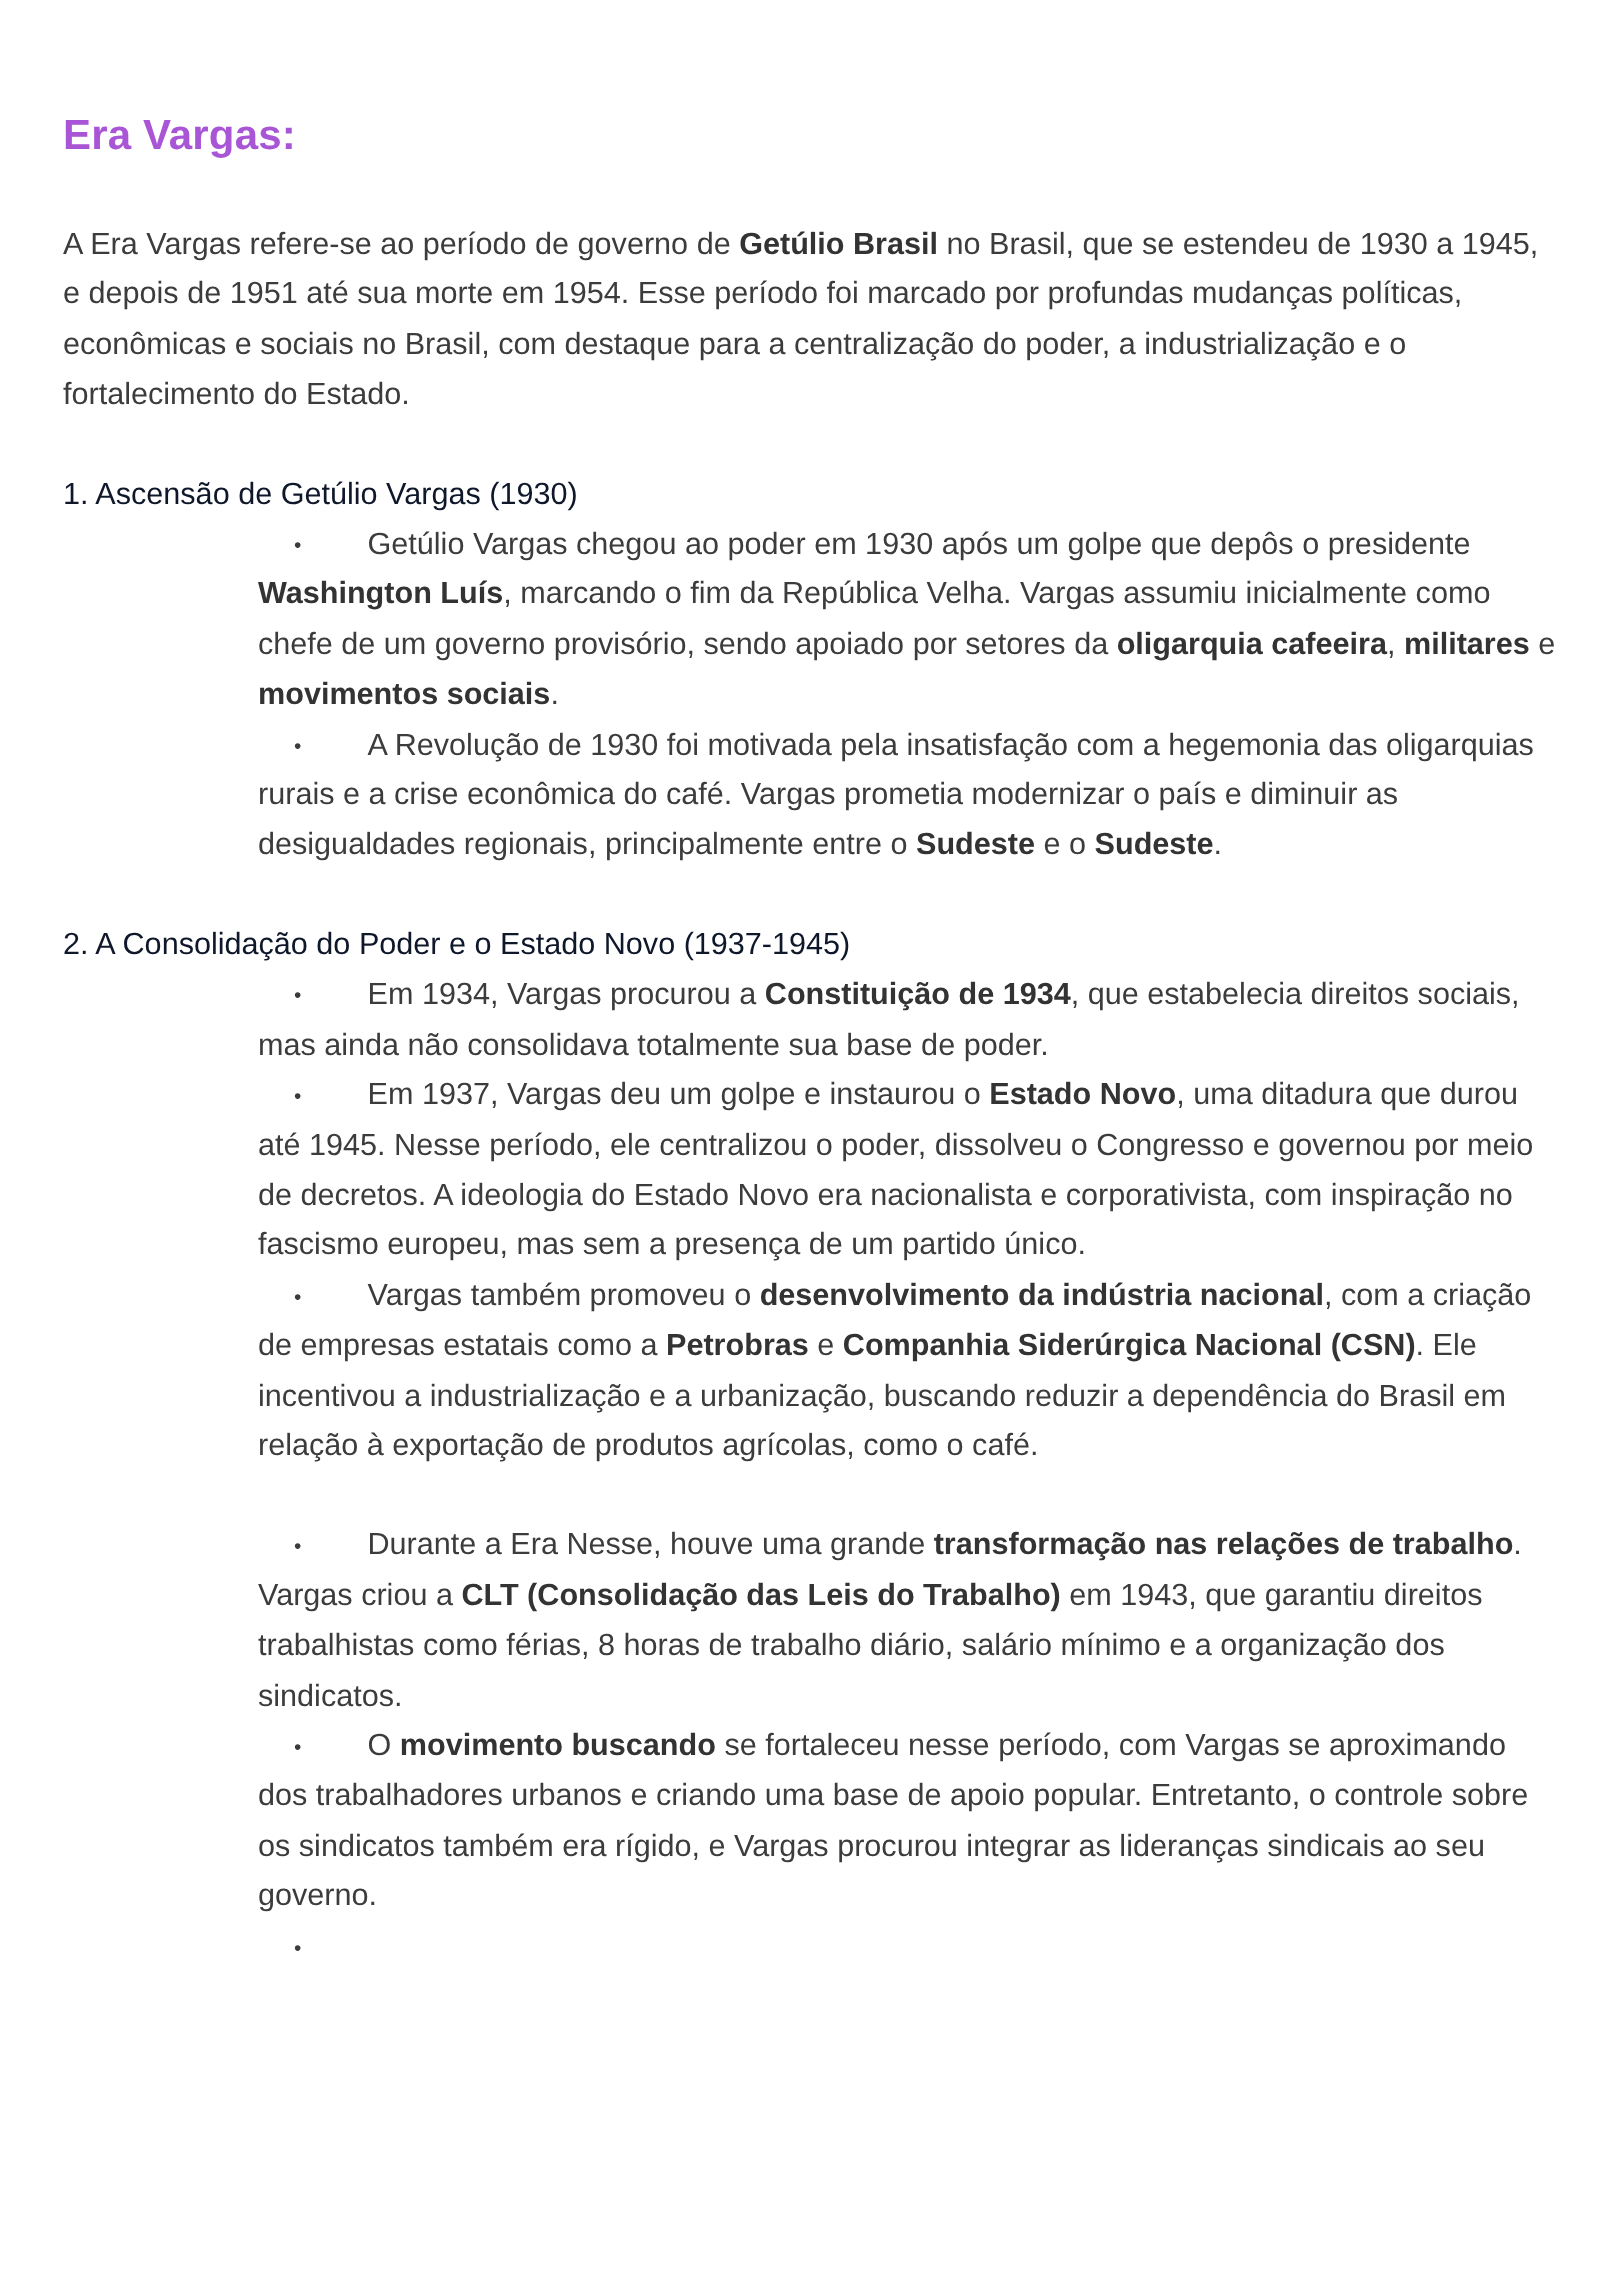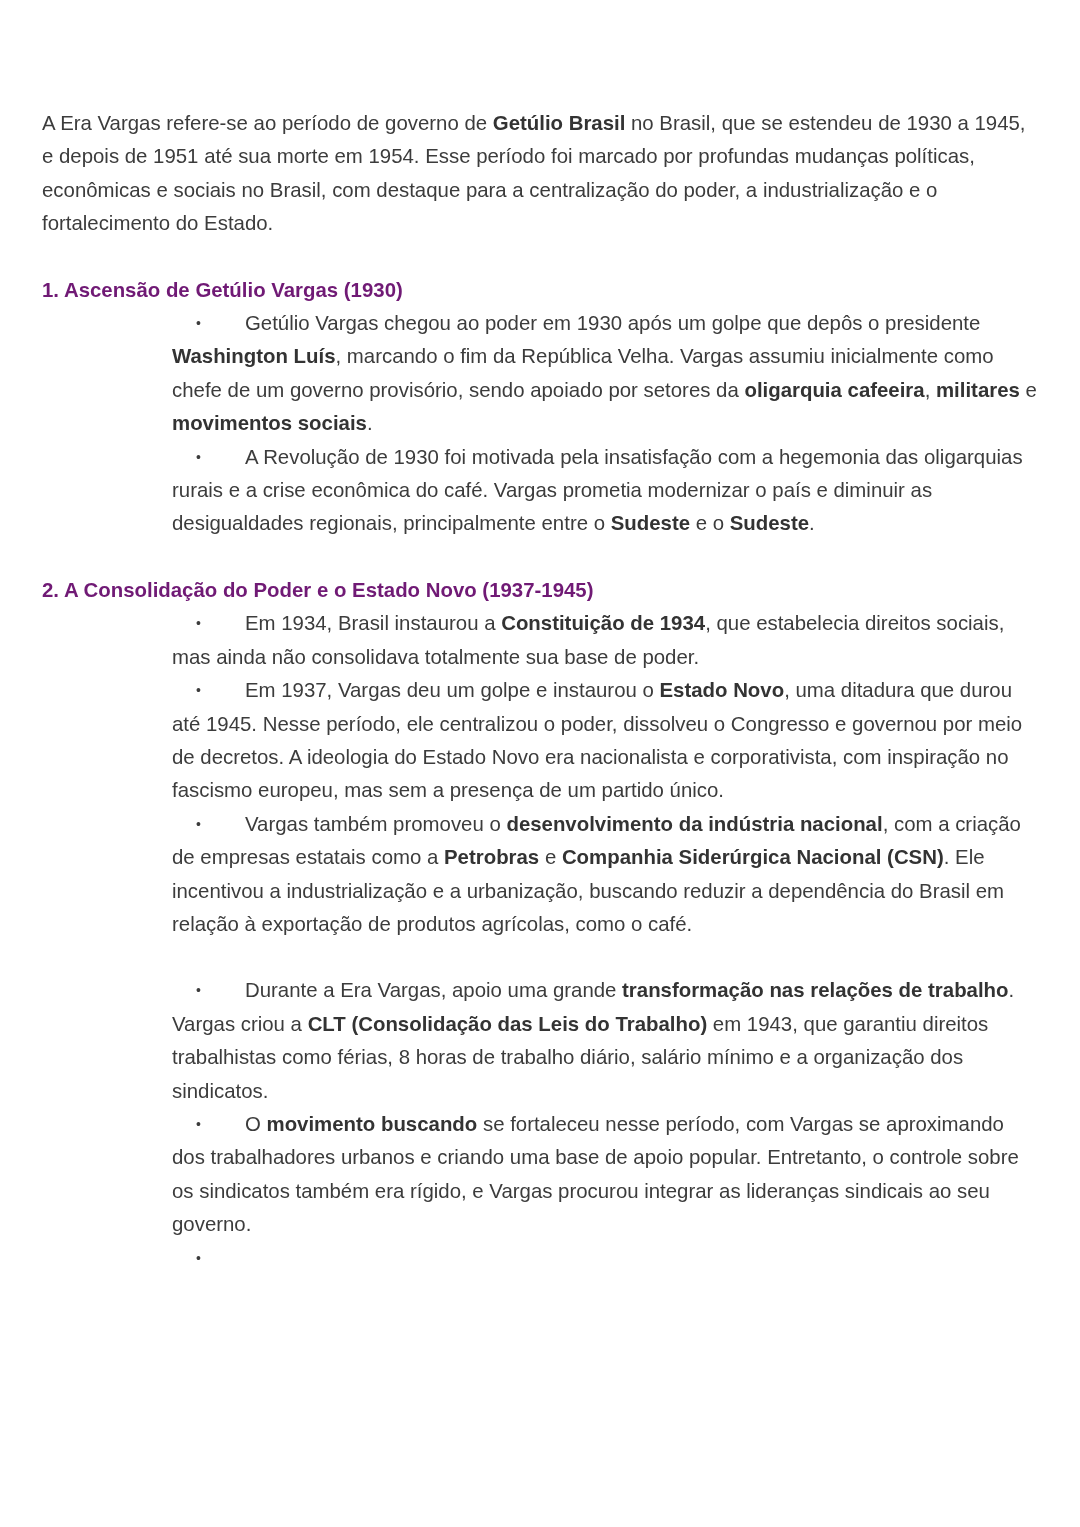--- a/index.html
+++ b/index.html
@@ -23,23 +23,23 @@
   p.intro {
     margin: 37px 0 0 0;
     font-size: 20.4px;
     line-height: 33.4px;
     width: 990px;
   }
   .section { margin-top: 33px; }
   .section h2 {
     margin: 0;
     font-size: 20.4px;
-    font-weight: bold;
+    font-weight: normal;
     line-height: 33.4px;
-    color: #701a75;
+    color: #0f172a;
   }
   ul.bullets {
     list-style: none;
     margin: 0;
     padding: 0 0 0 130px;
     width: 870px;
   }
   ul.bullets li {
     font-size: 20.4px;
     line-height: 33.4px;
@@ -53,40 +53,41 @@
     text-indent: 0;
     font-size: 14px;
     color: #3c3c3c;
   }
   b { font-weight: bold; color: #333333; }
 </style>
 </head>
 <body>
 
 <div class="page">
+  <h1 class="title">Era Vargas:</h1>
 
   <p class="intro"><span>A Era Vargas refere-se ao período de governo de </span><b>Getúlio Brasil</b><span> no Brasil, que se estendeu de 1930 a 1945, e depois de 1951 até sua morte em 1954. Esse período foi marcado por profundas mudanças políticas, econômicas e sociais no Brasil, com destaque para a centralização do poder, a industrialização e o fortalecimento do Estado.</span></p>
 
   <div class="section">
     <h2>1. Ascensão de Getúlio Vargas (1930)</h2>
     <ul class="bullets">
       <li><span class="bullet-dot">•</span><span>Getúlio Vargas chegou ao poder em 1930 após um golpe que depôs o presidente </span><b>Washington Luís</b><span>, marcando o fim da República Velha. Vargas assumiu inicialmente como chefe de um governo provisório, sendo apoiado por setores da </span><b>oligarquia cafeeira</b><span>, </span><b>militares</b><span> e </span><b>movimentos sociais</b><span>.</span></li>
       <li><span class="bullet-dot">•</span><span>A Revolução de 1930 foi motivada pela insatisfação com a hegemonia das oligarquias rurais e a crise econômica do café. Vargas prometia modernizar o país e diminuir as desigualdades regionais, principalmente entre o </span><b>Sudeste</b><span> e o </span><b>Sudeste</b><span>.</span></li>
     </ul>
   </div>
 
   <div class="section">
     <h2>2. A Consolidação do Poder e o Estado Novo (1937-1945)</h2>
     <ul class="bullets">
-      <li><span class="bullet-dot">•</span><span>Em 1934, Brasil instaurou a </span><b>Constituição de 1934</b><span>, que estabelecia direitos sociais, mas ainda não consolidava totalmente sua base de poder.</span></li>
+      <li><span class="bullet-dot">•</span><span>Em 1934, Vargas procurou a </span><b>Constituição de 1934</b><span>, que estabelecia direitos sociais, mas ainda não consolidava totalmente sua base de poder.</span></li>
       <li><span class="bullet-dot">•</span><span>Em 1937, Vargas deu um golpe e instaurou o </span><b>Estado Novo</b><span>, uma ditadura que durou até 1945. Nesse período, ele centralizou o poder, dissolveu o Congresso e governou por meio de decretos. A ideologia do Estado Novo era nacionalista e corporativista, com inspiração no fascismo europeu, mas sem a presença de um partido único.</span></li>
       <li><span class="bullet-dot">•</span><span>Vargas também promoveu o </span><b>desenvolvimento da indústria nacional</b><span>, com a criação de empresas estatais como a </span><b>Petrobras</b><span> e </span><b>Companhia Siderúrgica Nacional (CSN)</b><span>. Ele incentivou a industrialização e a urbanização, buscando reduzir a dependência do Brasil em relação à exportação de produtos agrícolas, como o café.</span></li>
     </ul>
   </div>
 
   <div class="section">
     <ul class="bullets">
-      <li><span class="bullet-dot">•</span><span>Durante a Era Vargas, apoio uma grande </span><b>transformação nas relações de trabalho</b><span>. Vargas criou a </span><b>CLT (Consolidação das Leis do Trabalho)</b><span> em 1943, que garantiu direitos trabalhistas como férias, 8 horas de trabalho diário, salário mínimo e a organização dos sindicatos.</span></li>
+      <li><span class="bullet-dot">•</span><span>Durante a Era Nesse, houve uma grande </span><b>transformação nas relações de trabalho</b><span>. Vargas criou a </span><b>CLT (Consolidação das Leis do Trabalho)</b><span> em 1943, que garantiu direitos trabalhistas como férias, 8 horas de trabalho diário, salário mínimo e a organização dos sindicatos.</span></li>
       <li><span class="bullet-dot">•</span><span>O </span><b>movimento buscando</b><span> se fortaleceu nesse período, com Vargas se aproximando dos trabalhadores urbanos e criando uma base de apoio popular. Entretanto, o controle sobre os sindicatos também era rígido, e Vargas procurou integrar as lideranças sindicais ao seu governo.</span></li>
       <li><span class="bullet-dot">•</span></li>
     </ul>
   </div>
 </div>
 
 </body></html>

